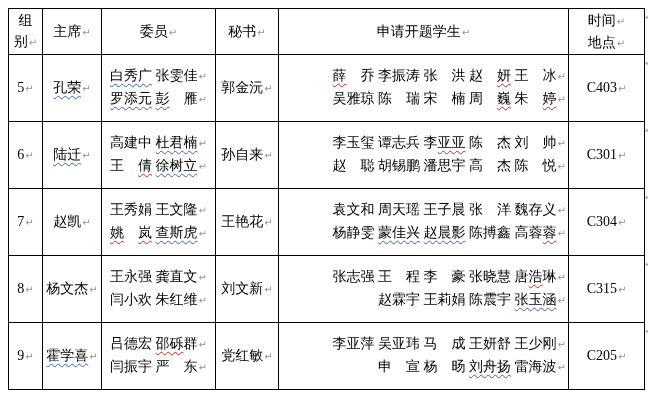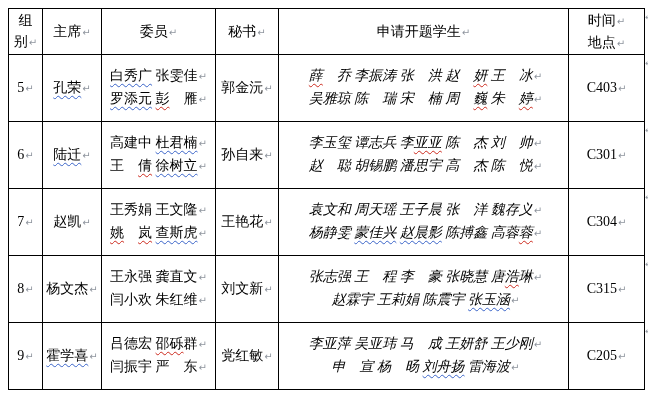--- a/index.html
+++ b/index.html
@@ -26,23 +26,22 @@
   }
   .doc-table thead tr{height:46px;}
   .doc-table tbody tr{height:67px;}
   .line{
     line-height:21px;
     text-align:center;
     white-space:pre-wrap;
   }
   td .line{line-height:22px;}
   .line.left{
-    text-align:center;
+    text-align:right;
     padding:0 2px 0 6px;
-    font-style:italic;
   }
   .u-red{
     text-decoration:underline wavy var(--spell-red,#c00);
     text-decoration-thickness:1px;
     text-underline-offset:3px;
     text-decoration-skip-ink:none;
   }
   .u-blue{
     text-decoration:underline wavy var(--grammar-blue,#36c);
     text-decoration-thickness:1px;

